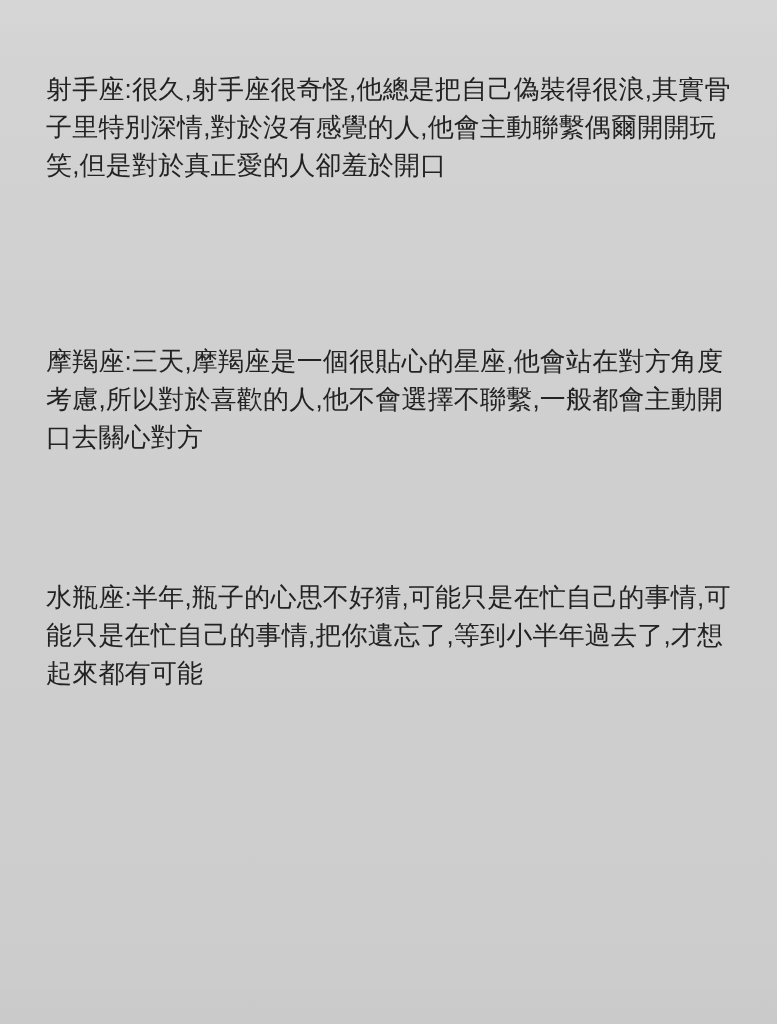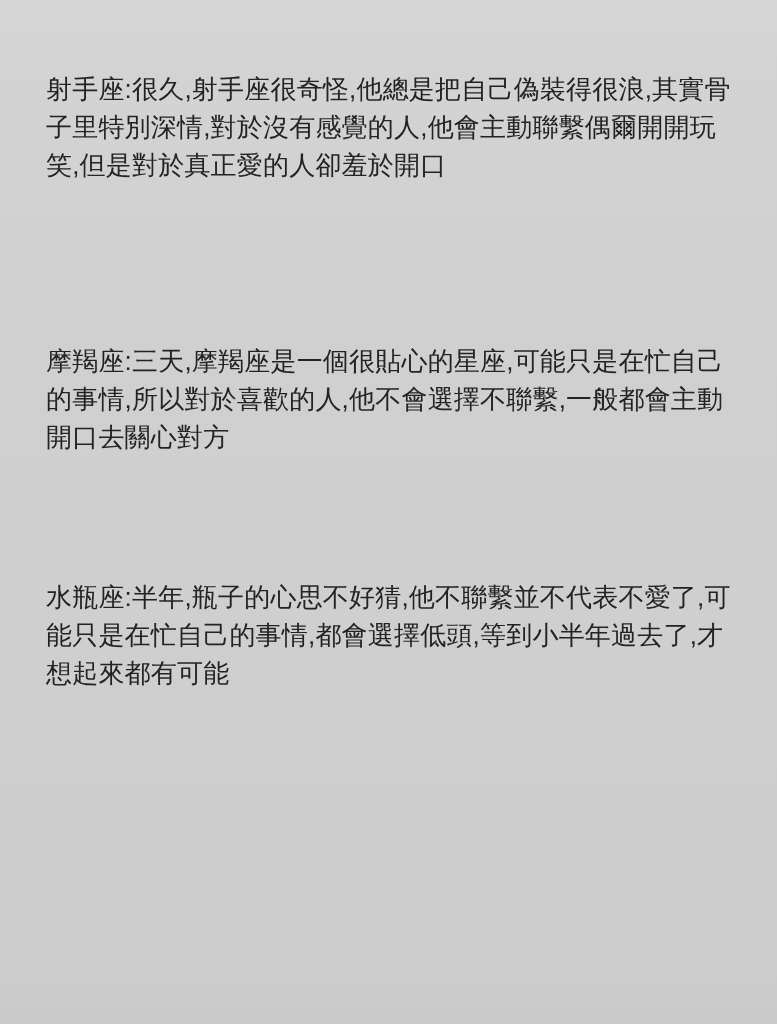--- a/index.html
+++ b/index.html
@@ -62,22 +62,22 @@
 <body>
 
 <div class="page">
   <div class="overlay-top"></div>
 
   <div class="block b1">
     <p>射手座:很久,射手座很奇怪,他總是把自己偽裝得很浪,其實骨子里特別深情,對於沒有感覺的人,他會主動聯繫偶爾開開玩笑,但是對於真正愛的人卻羞於開口</p>
   </div>
 
   <div class="block b2">
-    <p>摩羯座:三天,摩羯座是一個很貼心的星座,可能只是在忙自己的事情,所以對於喜歡的人,他不會選擇不聯繫,一般都會主動開口去關心對方</p>
+    <p>摩羯座:三天,摩羯座是一個很貼心的星座,他會站在對方角度考慮,所以對於喜歡的人,他不會選擇不聯繫,一般都會主動開口去關心對方</p>
   </div>
 
   <div class="block b3">
-    <p>水瓶座:半年,瓶子的心思不好猜,他不聯繫並不代表不愛了,可能只是在忙自己的事情,都會選擇低頭,等到小半年過去了,才想起來都有可能</p>
+    <p>水瓶座:半年,瓶子的心思不好猜,可能只是在忙自己的事情,可能只是在忙自己的事情,把你遺忘了,等到小半年過去了,才想起來都有可能</p>
   </div>
 
 
   <div class="overlay-bottom"></div>
 </div>
 
 </body></html>

